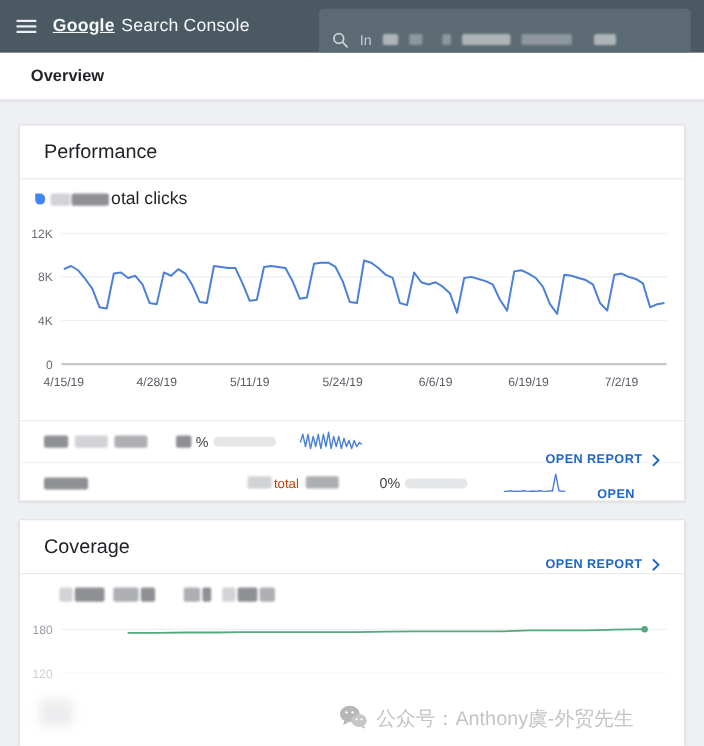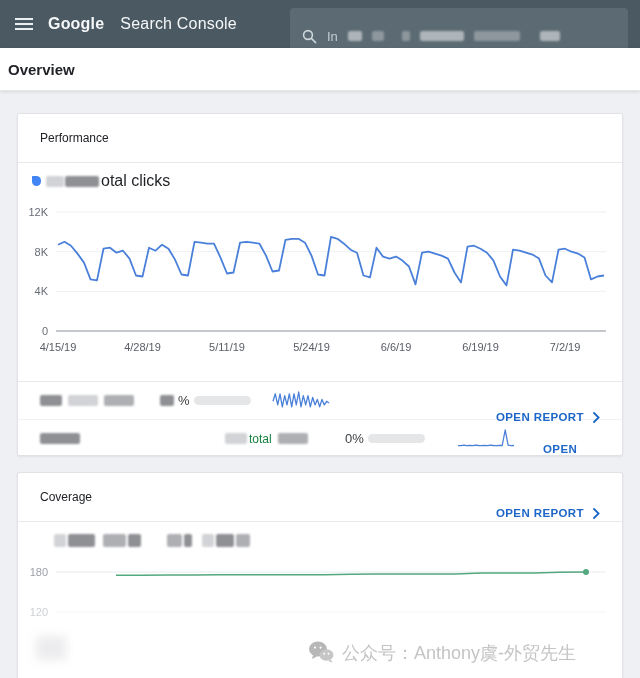--- a/index.html
+++ b/index.html
@@ -3,51 +3,51 @@
 <meta charset="utf-8">
 <style>
   html,body{margin:0;padding:0;width:640px;height:678px;overflow:hidden;
     font-family:"Liberation Sans","DejaVu Sans",sans-serif;background:#eef0f3;position:relative;}
   svg{font-family:inherit;}
   
   .topbar{height:48px;background:#4a5962;display:flex;align-items:center;position:relative;}
   .burger{width:48px;height:48px;display:flex;align-items:center;justify-content:center;cursor:pointer;border:none;background:none;}
   .burger span{display:block;width:18px;height:2px;background:#eceff1;box-shadow:0 5px 0 #eceff1,0 -5px 0 #eceff1;}
   .logo{color:#f5f7f8;font-size:16px;letter-spacing:.2px;white-space:nowrap;}
-  .logo b{font-weight:bold;margin-right:16px;}
+  .logo b{font-weight:bold;margin-right:6px;text-decoration:underline;}
   .searchbox{position:absolute;left:290px;right:12px;top:8px;height:32px;background:#5c6b73;
     border-radius:4px;display:flex;align-items:center;padding:12px 12px;gap:10px;cursor:text;}
   .searchbox .pfx{color:#c3ccd1;font-size:13px;}
   
-  .pagebar{height:42px;background:#fff;display:flex;align-items:center;padding-left:8px;
+  .pagebar{height:42px;background:#fff;display:flex;align-items:center;padding-left:28px;
     border-bottom:1px solid #e6e8ea;box-shadow:0 1px 3px rgba(0,0,0,.10);position:relative;z-index:2;}
   .pagebar h1{font-size:15px;font-weight:bold;color:#1f2126;margin:0;}
   
   .main{padding:22px 17px 0 17px;}
   .card{background:#fff;border:1px solid #e0e2e5;border-radius:2px;box-shadow:0 1px 2px rgba(60,64,67,.08);overflow:hidden;}
   .card-head{height:48px;display:flex;align-items:center;justify-content:space-between;
     padding:0 22px;border-bottom:1px solid #e6e8ea;}
-  .card-head h2{font-size:12px;font-weight:normal;color:#212328;margin:0;}
+  .card-head h2{font-size:18px;font-weight:normal;color:#212328;margin:0;}
   .perf{height:341px;margin-bottom:16px;}
   .cov{height:210px;}
   
   .rd{display:inline-block;height:11px;border-radius:2px;filter:blur(1.2px);flex-shrink:0;}
   .rd-d{background:#8f9094;} .rd-m{background:#aeafb3;} .rd-l{background:#d2d3d6;}
   .rd-w1{background:rgba(255,255,255,.50);height:10px;} .rd-w2{background:rgba(255,255,255,.30);height:10px;}
   .rd-leg{height:13px;}
   
   .legend{margin:10px 0 0 14px;height:16px;display:flex;align-items:center;gap:5px;cursor:pointer;}
   .legend .swatch{width:9px;height:10px;background:#4285f4;border-radius:1px 7px 7px 7px;flex-shrink:0;}
   .legend .lg-txt{font-size:16px;color:#1f2126;margin-left:-3px;}
   
   .rows{border-top:1px solid #e6e8ea;margin-top:6px;}
   .report-row{height:37px;display:flex;align-items:center;padding:0 22px;}
   .report-row + .report-row{border-top:1px solid #eff1f3;}
   .rr-label{flex:0 0 185px;display:flex;align-items:center;gap:5px;font-size:13px;color:#2d3136;}
-  .rr-vals{flex:0 0 120px;display:flex;align-items:center;gap:6px;font-size:12px;color:#15803d;}
+  .rr-vals{flex:0 0 120px;display:flex;align-items:flex-start;gap:6px;font-size:12px;color:#c2410c;}
   .rr-pct{flex:0 0 112px;display:flex;align-items:center;gap:4px;font-size:13px;color:#3c4043;}
   .bar-track{width:57px;height:9px;border-radius:5px;background:#e4e6e8;overflow:hidden;flex-shrink:0;}
   .bar-fill{height:100%;border-radius:5px;background:#4a86e8;}
   .rr-spark{flex:0 0 86px;display:flex;align-items:center;}
   .rr-action{margin-left:auto;display:flex;align-items:flex-end;gap:9px;cursor:pointer;text-decoration:none;margin-top:32px;}
   .link-txt{color:#1c66c8;font-size:11.5px;font-weight:bold;letter-spacing:.4px;}
   
   .cov-legend{margin:12px 0 0 36px;display:flex;align-items:center;}
   .cov-legend .grp{display:flex;align-items:center;gap:2px;cursor:pointer;}
   .faint-blob{position:absolute;left:18px;top:163px;width:30px;height:24px;background:#ececee;filter:blur(5px);}

